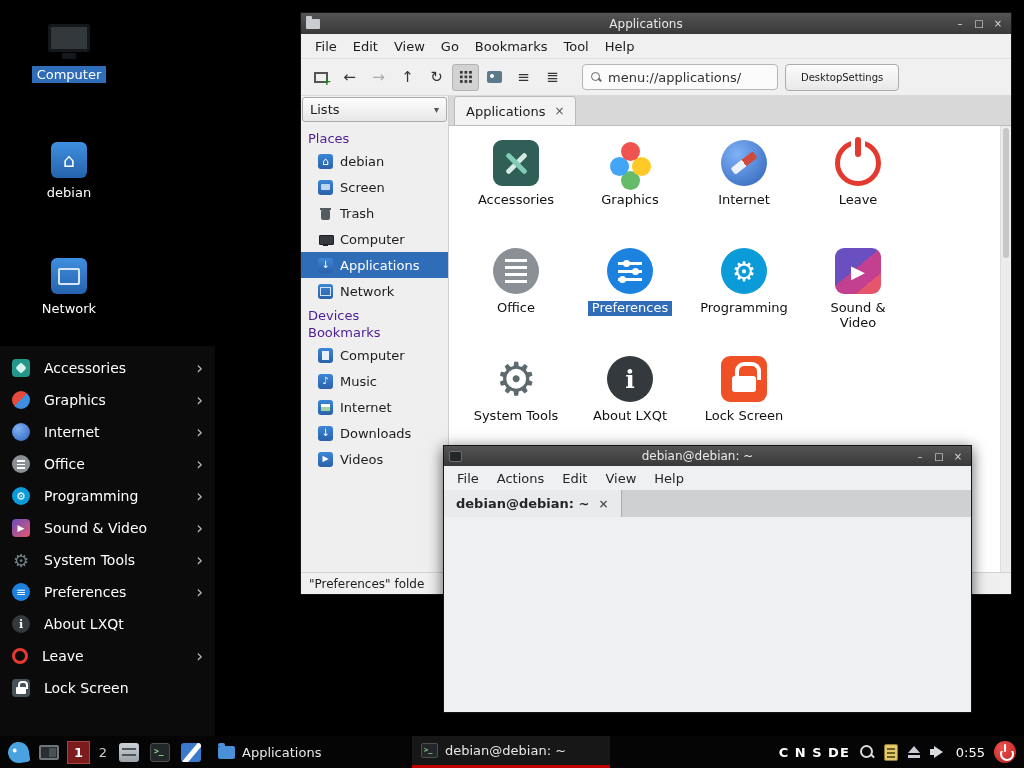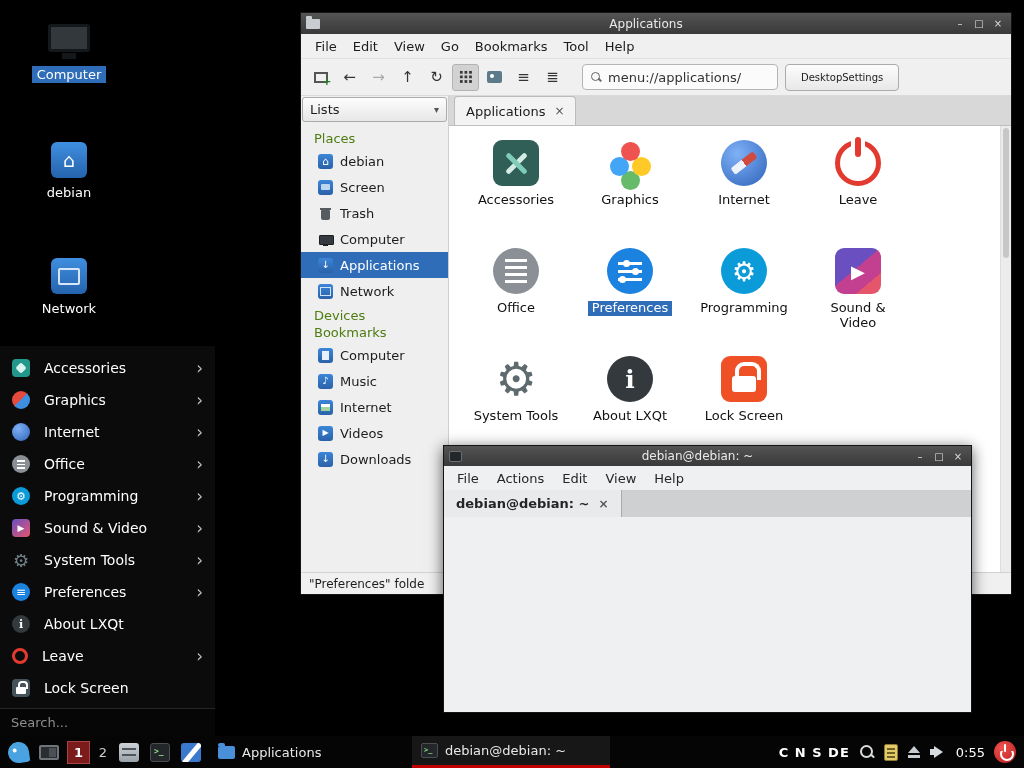--- a/index.html
+++ b/index.html
@@ -41,21 +41,21 @@
   .pathbar{width:196px;height:26px;margin:0 5px 0 14px;background:#fbfbfb;border:1px solid #b5b5b5;border-radius:4px;display:flex;align-items:center;padding:0 8px;gap:6px;font-size:13px;color:#333;flex:none}
   .mag-s{width:11px;height:11px;position:relative;flex:none}
   .mag-s::before{content:'';position:absolute;left:0;top:0;width:7px;height:7px;border:1.5px solid #666;border-radius:50%}
   .mag-s::after{content:'';position:absolute;left:7px;top:7px;width:4px;height:1.5px;background:#666;transform:rotate(45deg)}
   .dsbtn{height:27px;padding:0 15px;background:linear-gradient(#fcfcfc,#e8e8e8);border:1px solid #ababab;border-radius:4px;display:flex;align-items:center;font-size:10px;color:#1c1c1c}
   .fm-body{flex:1;display:flex;min-height:0}
   .sidebar{width:148px;flex:none;border-right:1px solid #cfcfcf;display:flex;flex-direction:column;background:#efefef}
   .lists-combo{height:25px;margin:1px;background:linear-gradient(#fdfdfd,#e7e7e7);border:1px solid #ababab;border-radius:3px;display:flex;align-items:center;padding:0 7px;font-size:13px;color:#1c1c1c}
   .lists-combo .arrow{margin-left:auto;font-size:10px;color:#555}
   .side-list{flex:1;padding-top:4px;font-size:13px;overflow:hidden}
-  .side-header{padding:4px 13px 2px;color:#4d7c0f}
+  .side-header{padding:4px 7px 2px;color:#4c1d95}
   .side-item{height:26px;display:flex;align-items:center;gap:7px;padding:0 4px 0 17px;color:#1c1c1c}
   .side-item.selected{background:#2f6db8;color:#fff}
   .msq{width:15px;height:15px;border-radius:3px;background:linear-gradient(#3c86d8,#2a61a8);flex:none;display:flex;align-items:center;justify-content:center;color:#fff;font-size:10px;line-height:1}
   .msq-home::before{content:'⌂';font-size:11px}
   .msq-desktop::before{content:'';width:9px;height:6px;background:#bcd6f2;border-radius:1px}
   .msq-apps::before{content:'↓'}
   .msq-net::before{content:'';width:9px;height:7px;border:1px solid #cfe2f6}
   .msq-doc::before{content:'';width:7px;height:9px;background:#e8f1fb}
   .msq-music::before{content:'♪'}
   .msq-pic::before{content:'';width:9px;height:7px;background:linear-gradient(#fff 50%,#9fd49f 50%)}
@@ -294,26 +294,26 @@
           </div>
         <div class="side-item">
             <span class="msq msq-music"></span>
             <span>Music</span>
           </div>
         <div class="side-item">
             <span class="msq msq-pic"></span>
             <span>Internet</span>
           </div>
         <div class="side-item">
+            <span class="msq msq-dl"></span>
+            <span>Downloads</span>
+          </div>
+        <div class="side-item">
             <span class="msq msq-vid"></span>
             <span>Videos</span>
-          </div>
-        <div class="side-item">
-            <span class="msq msq-dl"></span>
-            <span>Downloads</span>
           </div>
       </div>
     </div>
     <div class="fm-main">
       <div class="tabbar">
         <div class="tab">
           <span>Applications</span>
           <span class="tclose">×</span>
         </div>
       </div>
@@ -443,23 +443,20 @@
     </div>
   <div class="sm-item">
       <span class="smi smi-leave"></span>
       <span>Leave</span>
       <span class="chev">›</span>
     </div>
   <div class="sm-item">
       <span class="smi smi-lock"></span>
       <span>Lock Screen</span>
     </div>
-  <div class="sm-search">
-      <span>Search...</span>
-    </div>
 </div>
 
 <div class="taskbar">
   <span class="tb-ic">
       <span class="bird"></span>
     </span>
   <span class="tb-ic">
       <span class="pager"></span>
     </span>
   <span class="ws1">1</span>

